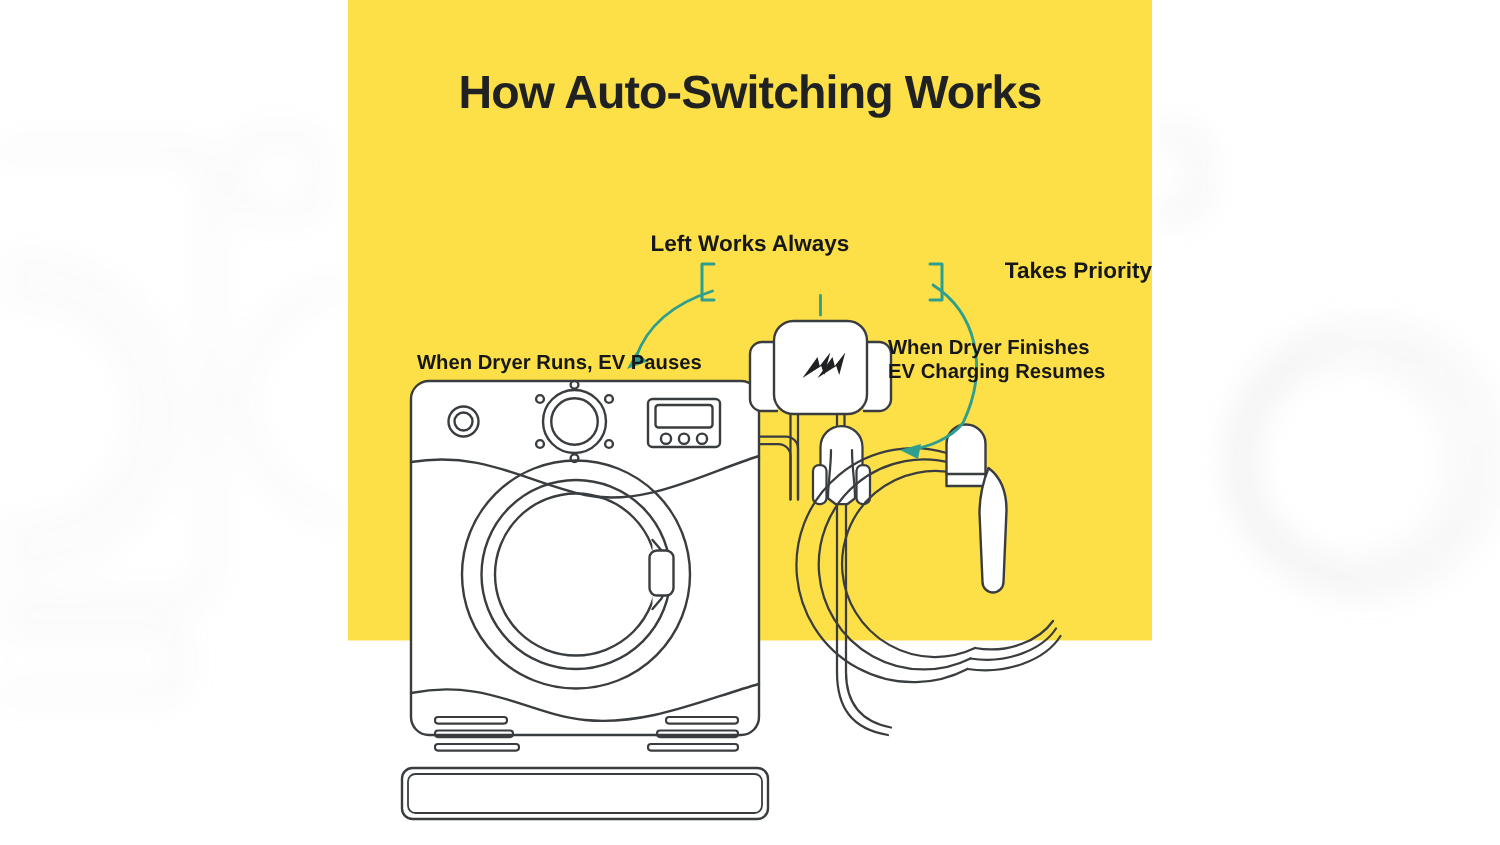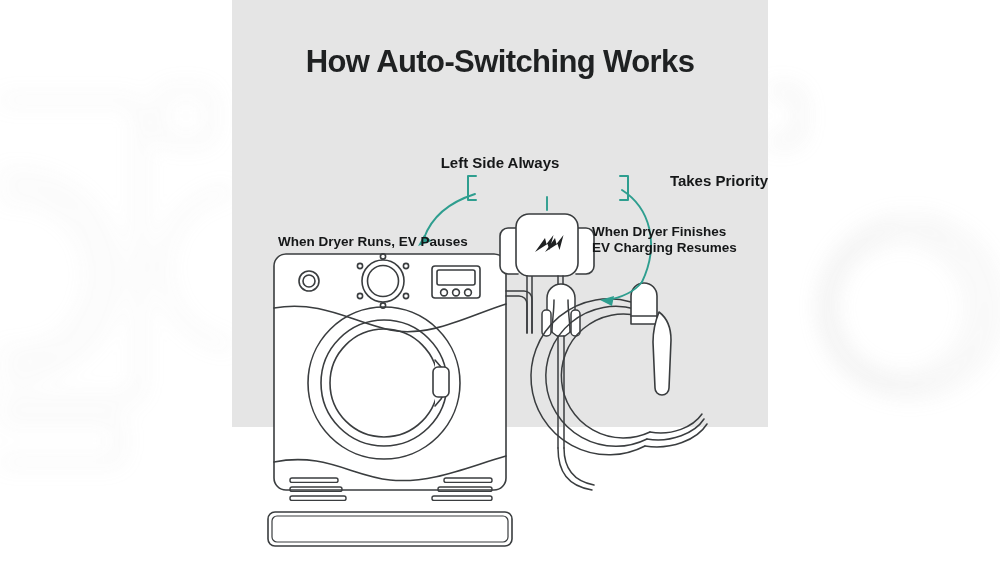--- a/index.html
+++ b/index.html
@@ -31,21 +31,21 @@
   #backdrop-left .bd-inner  { position: absolute; left: -150px; top: 40px; }
   #backdrop-right .bd-inner { position: absolute; left: -330px; top: 40px; }
 
   
   #card {
     position: absolute;
     left: 232px;
     top: 0;
     width: 536px;
     height: 427px;
-    background: #e5e5e5;
+    background: #fde047;
   }
 
   
   #title {
     position: absolute;
     left: 0;
     top: 44px;
     width: 536px;
     text-align: center;
     font-size: 31px;
@@ -252,21 +252,21 @@
           <g stroke-width="2">
             <path d="M244 176 h-8 v24 h8"></path>
             <path d="M388 176 h8 v24 h-8"></path>
           </g>
         </g>
 
       </svg>
     </div>
 
     <div class="annot" id="label-priority">
-      <span>Left Side Always</span>
+      <span>Left Works Always</span>
       <span class="l2">Takes Priority</span>
     </div>
 
     <div class="annot" id="label-right">
       <span>When Dryer Finishes</span>
       <span class="l2">EV Charging Resumes</span>
     </div>
 
     <div class="annot" id="label-left">
       <span>When Dryer Runs, EV Pauses</span>

